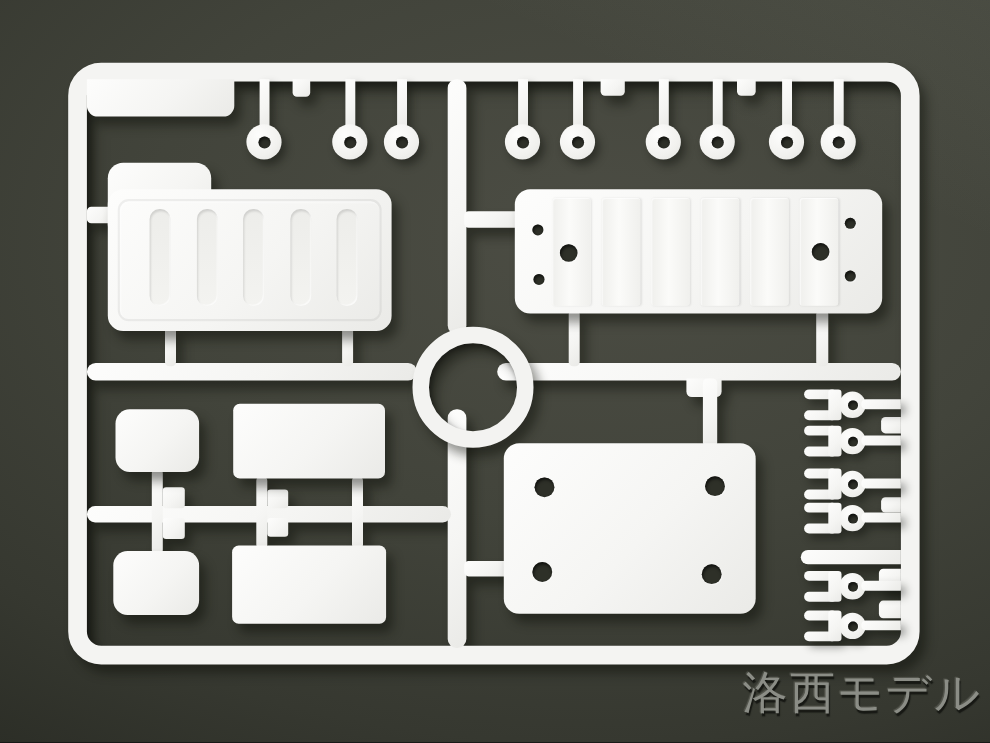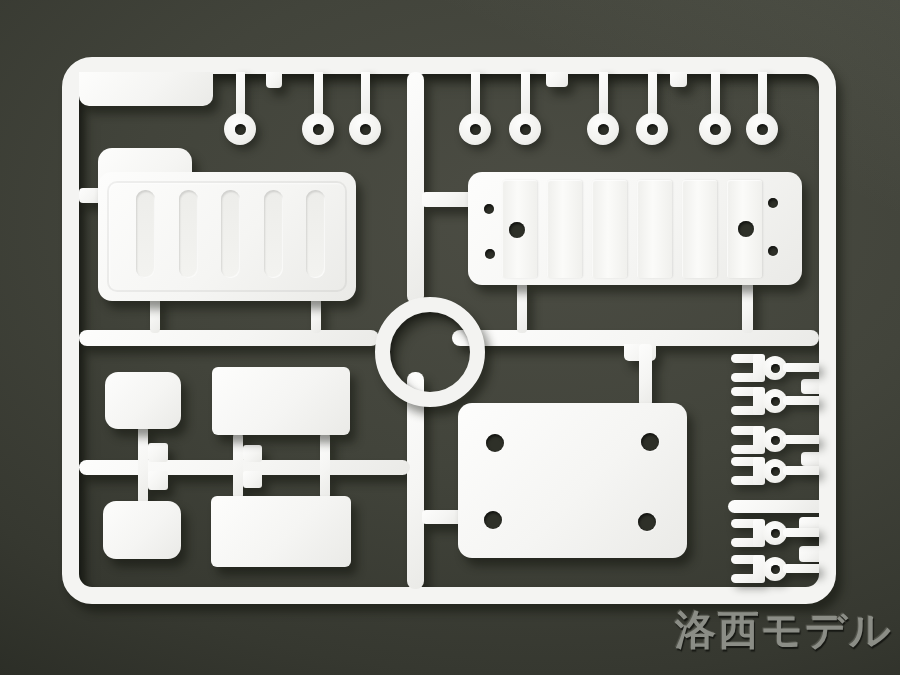--- a/index.html
+++ b/index.html
@@ -53,21 +53,21 @@
     background:radial-gradient(circle at 35% 30%, #fdfdfc, #f1f1ee 62%, #e3e3e0);
   }
   .stem { position:absolute; width:9px; border-radius:0 0 4px 4px; }
   .fork { position:absolute; left:731px; width:88px; height:32px; }
   .fork .prong { position:absolute; left:0; width:28px; height:9px; border-radius:5px 2px 2px 5px; }
   .fork .bridge { position:absolute; left:22px; top:2px; width:12px; height:28px; border-radius:3px; }
   .fork .head { position:absolute; left:32px; top:4px; width:24px; height:24px; border-radius:50%;
     background:radial-gradient(circle at 35% 30%, #fdfdfc, #f1f1ee 62%, #e4e4e1); }
   .fork .stem-h { position:absolute; left:52px; top:11px; width:36px; height:9px; border-radius:4px 0 0 4px; }
   .logo-mark {
-    position:absolute; right:7px; top:603px; font-size:41px; font-weight:bold; letter-spacing:2px;
+    position:absolute; right:7px; top:603px; font-size:41px; font-weight:normal; letter-spacing:2px;
     color:#8b8d86; text-shadow:1px 2px 1px rgba(18,19,15,.85), -1px -1px 1px rgba(205,206,198,.22);
   }
   .logo-url {
     position:absolute; right:5px; top:645px; font-size:21px; letter-spacing:.5px;
     font-family:"DejaVu Serif","Liberation Serif",serif;
     color:#989a92; text-shadow:1px 1px 1px rgba(15,16,12,.8);
   }
 </style>
 </head>
 <body>

